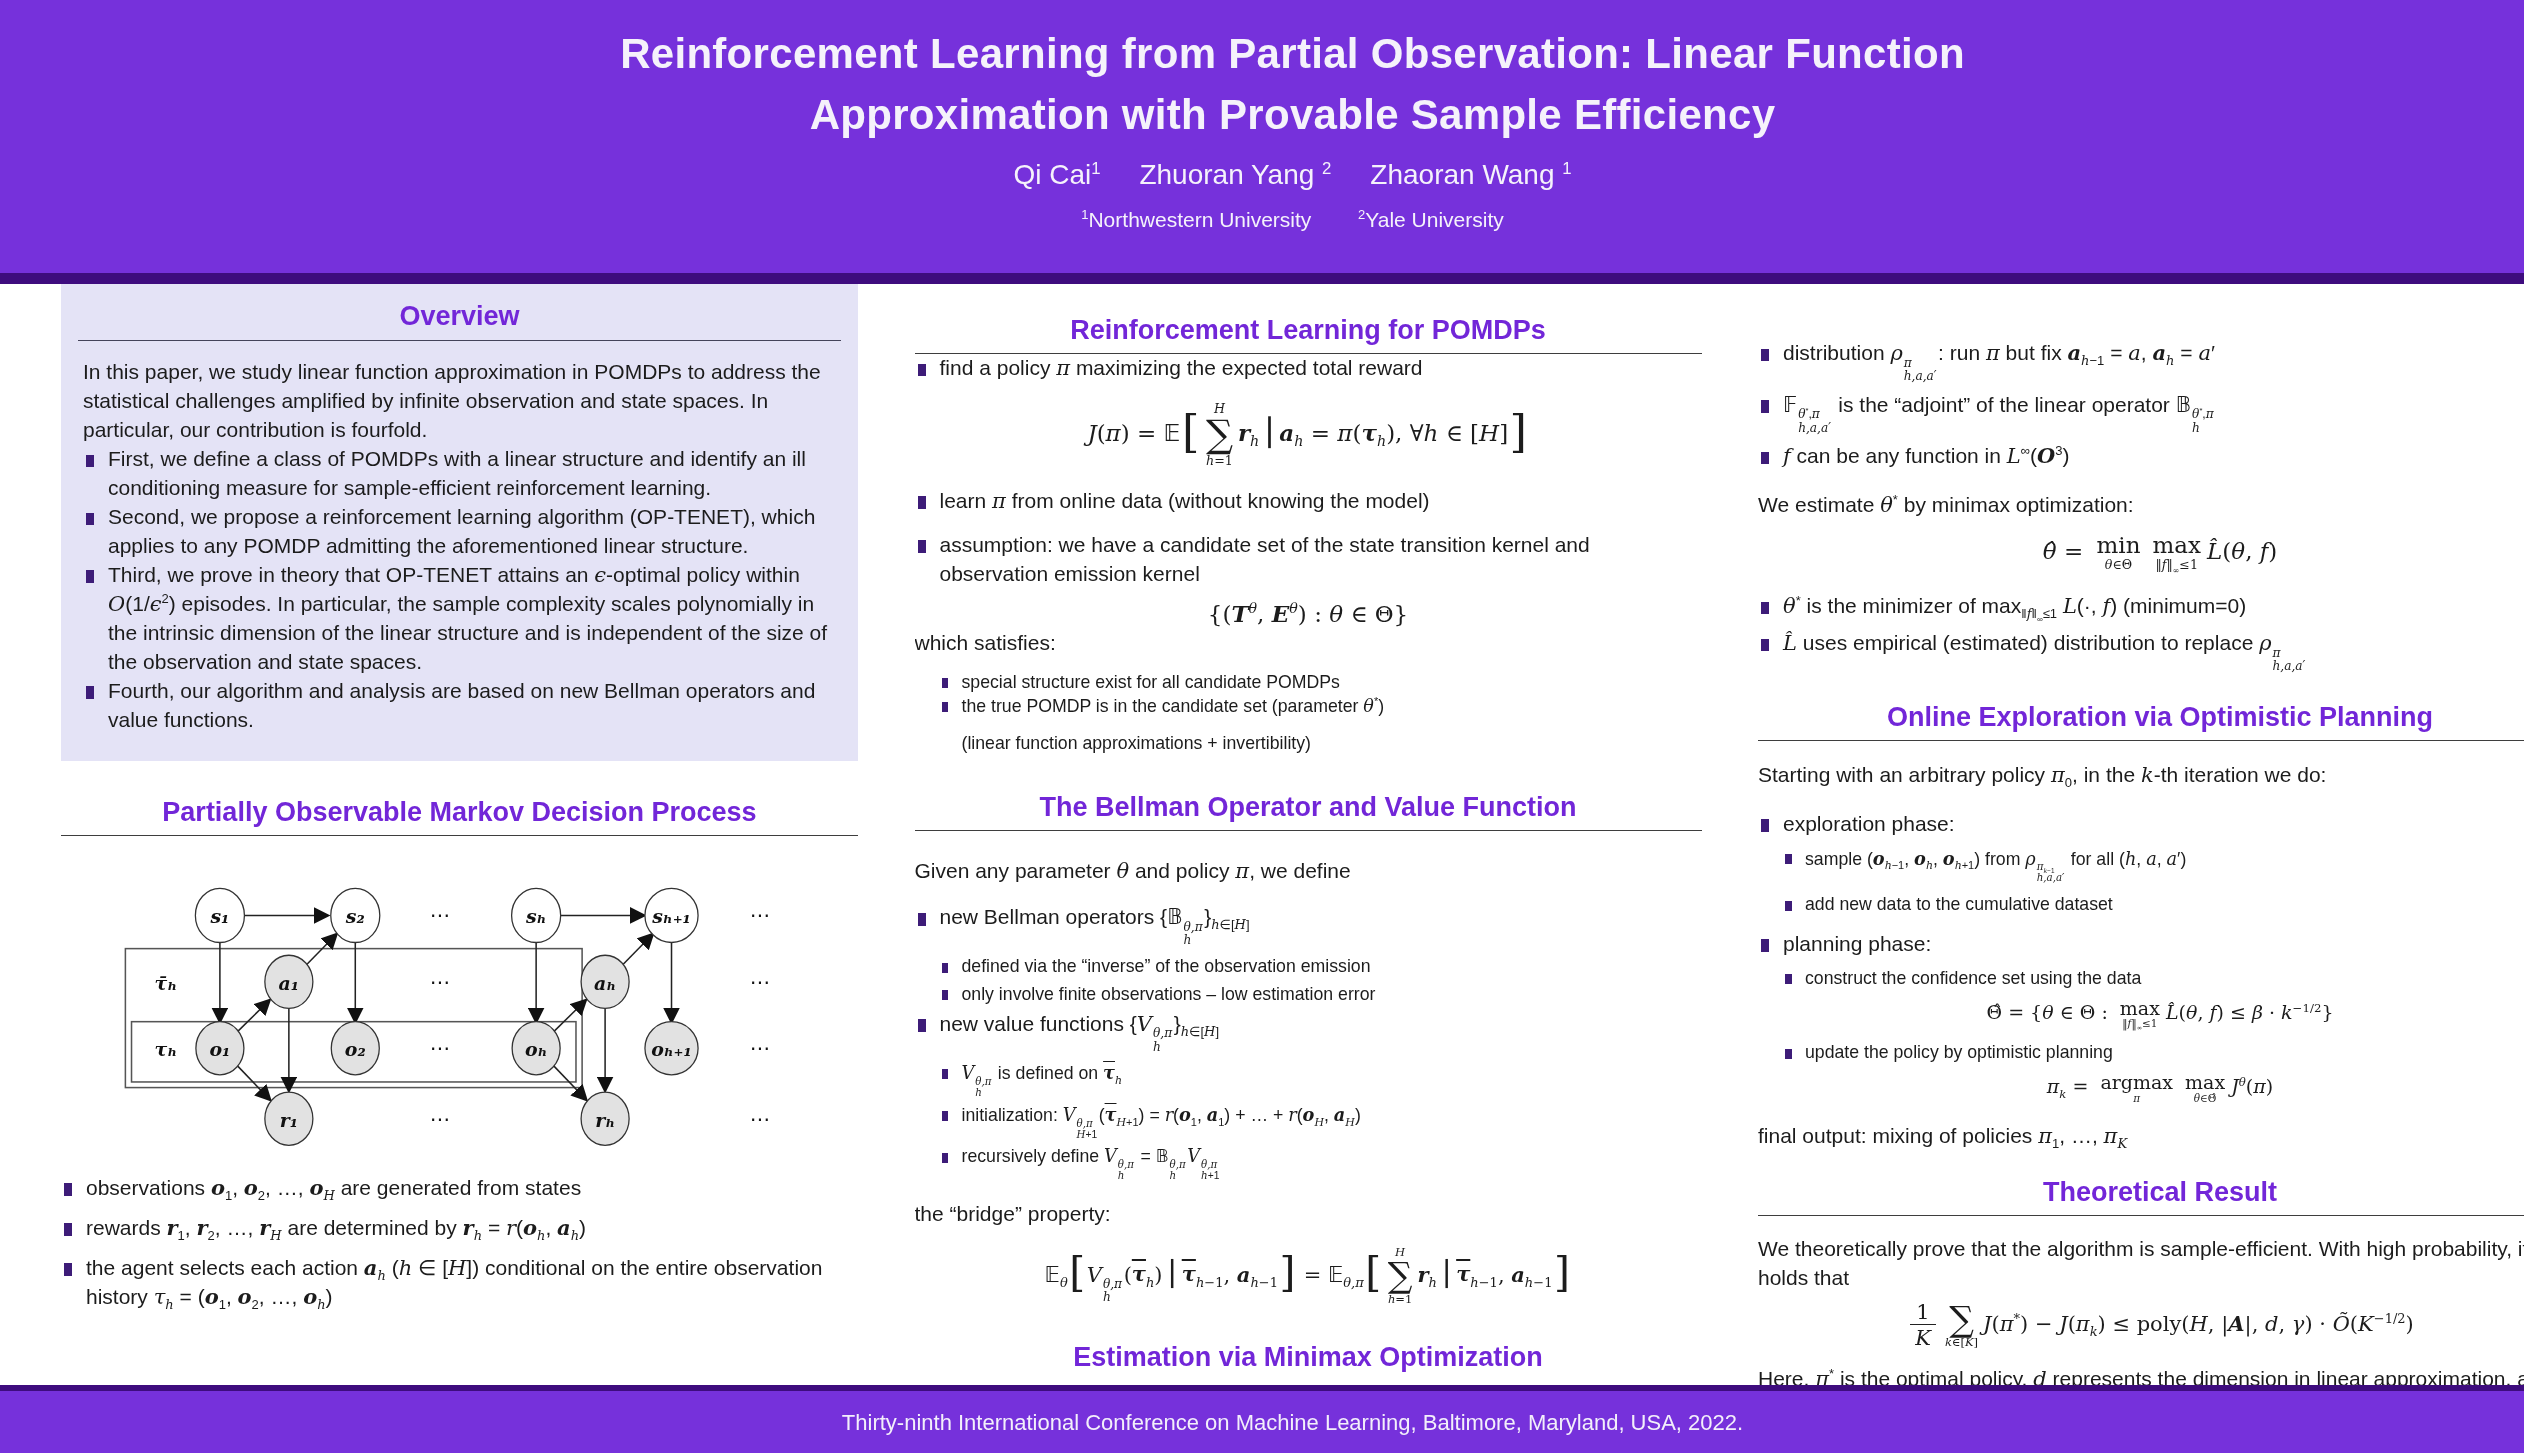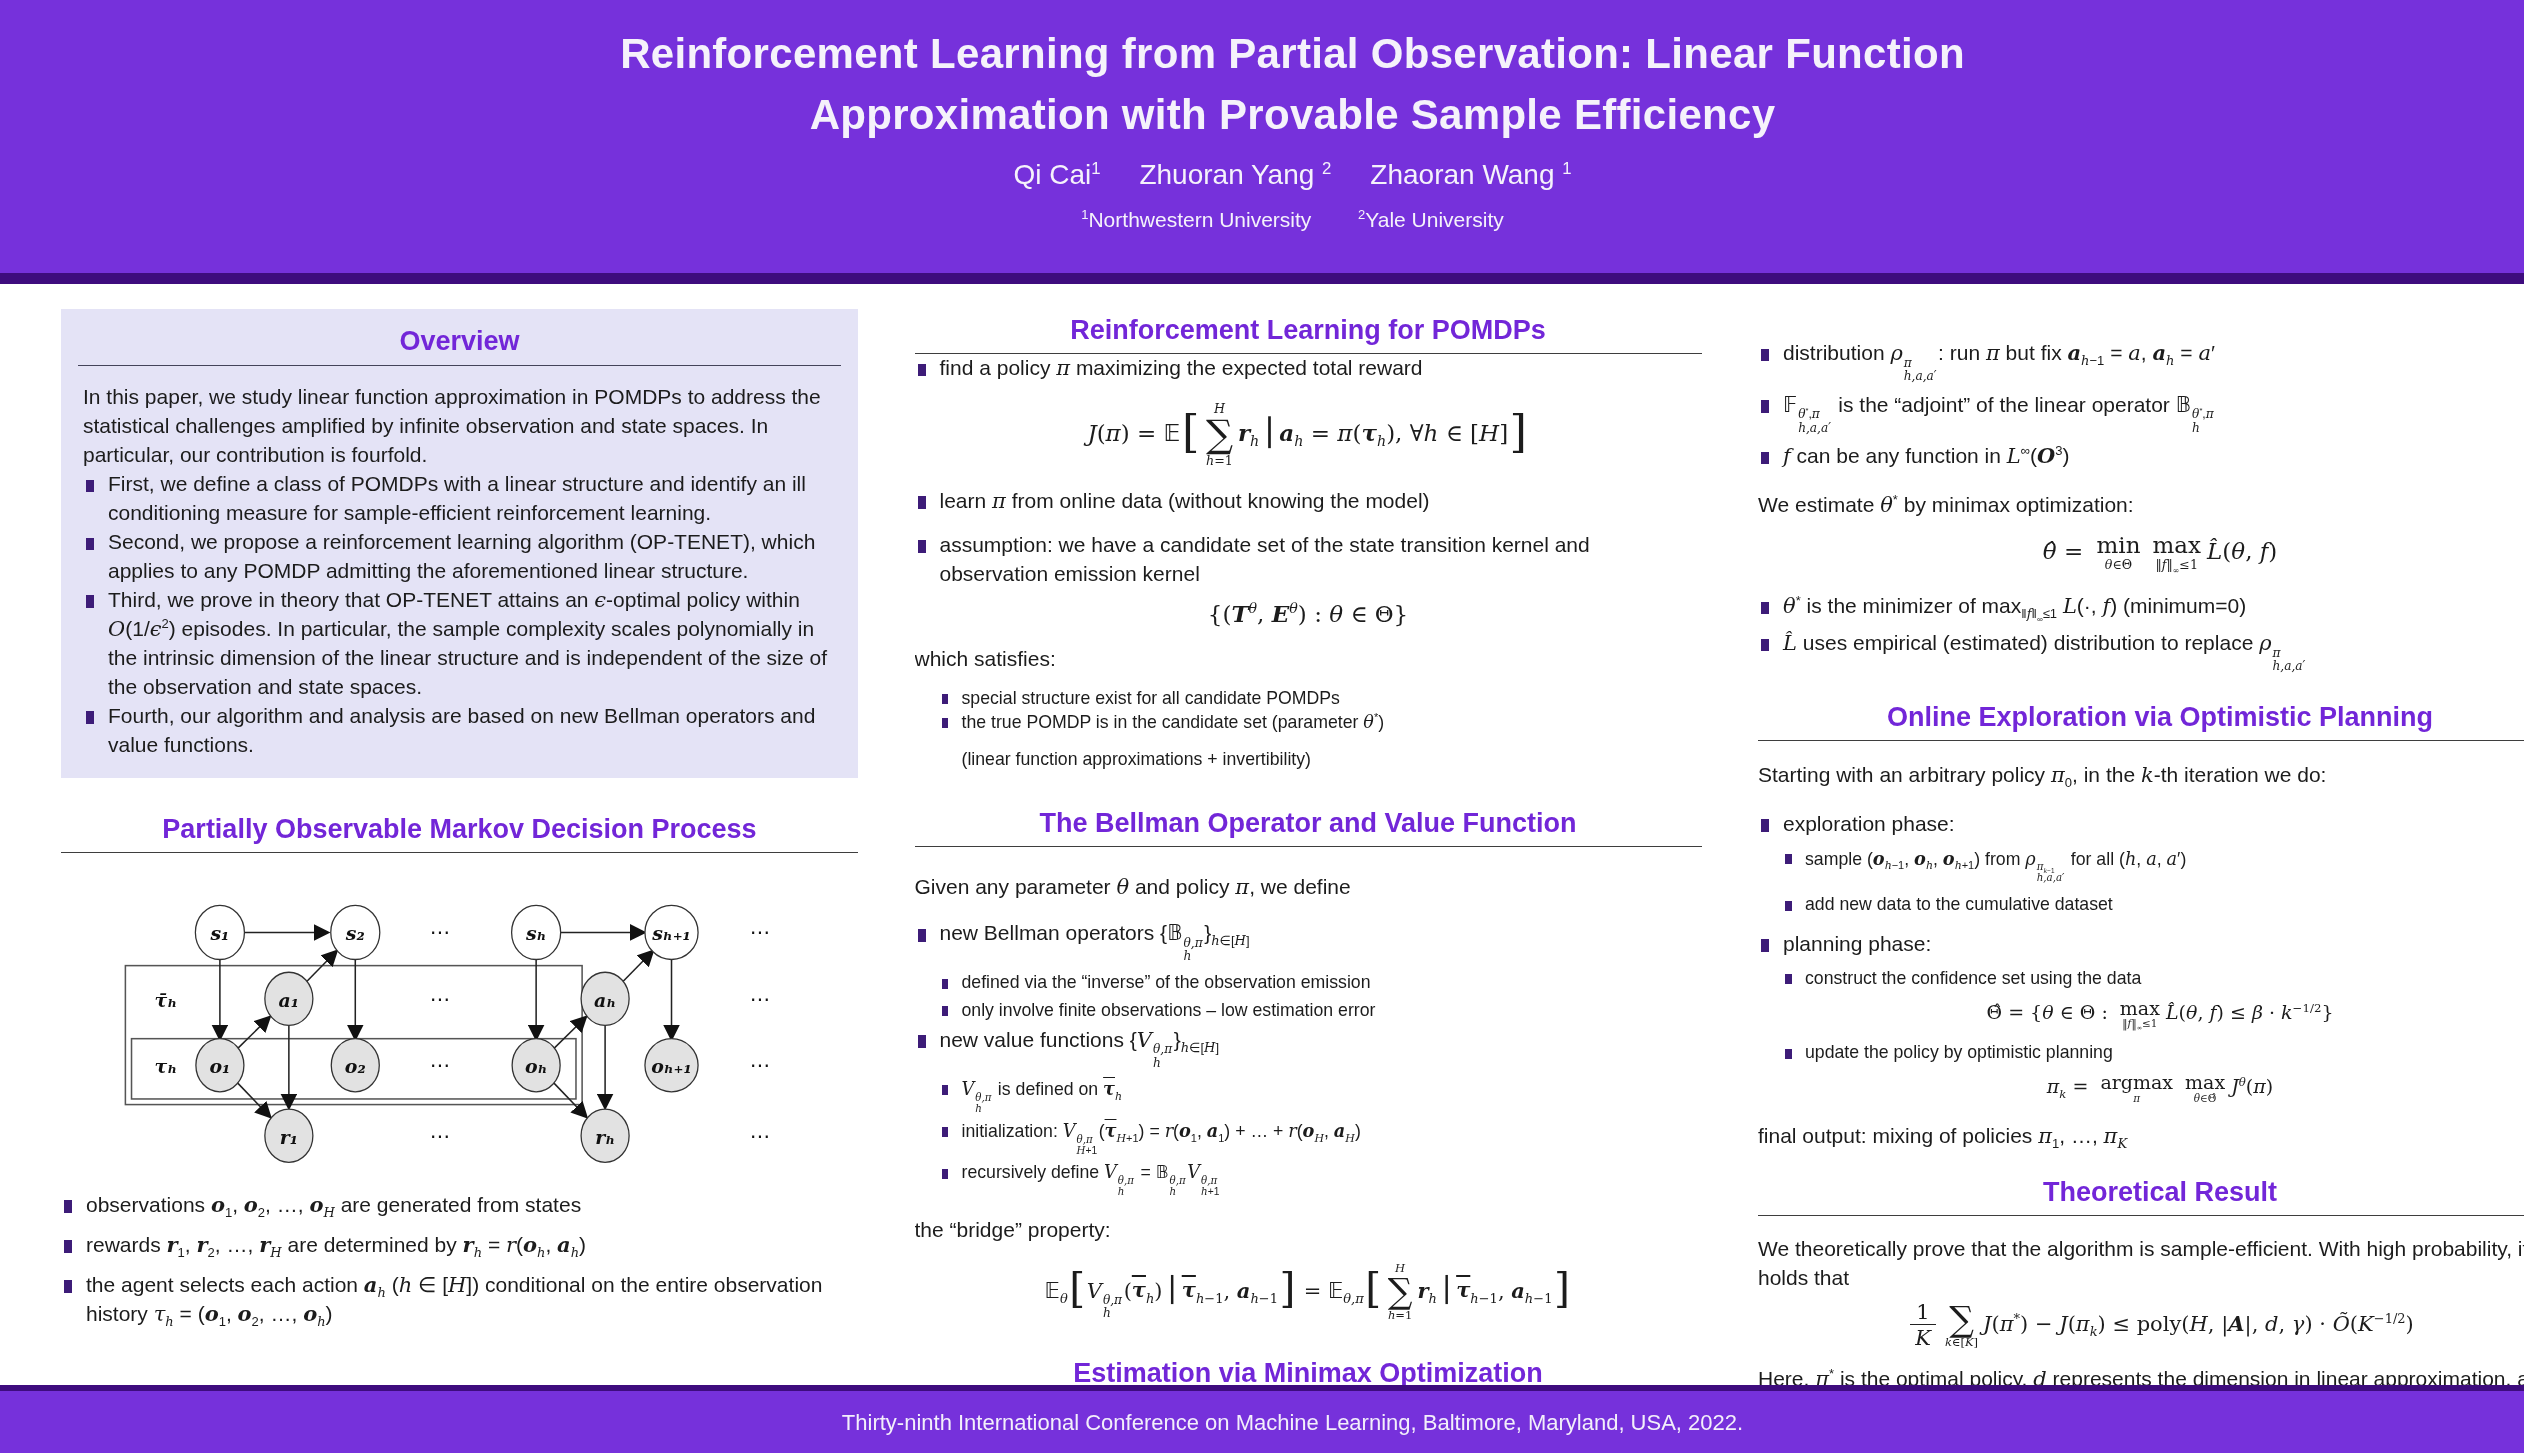--- a/index.html
+++ b/index.html
@@ -29,21 +29,21 @@
   .cols{display:flex;justify-content:space-between;height:1101px;padding:0 23px 0 61px;overflow:hidden;}
   .col{overflow:hidden;}
   .col1{width:797px;}
   .col2{width:787px;}
   .col3{width:804px;}
 
   .sec-h{font-size:27px;font-weight:bold;color:var(--heading);text-align:center;}
   .sec-rule{border-bottom:1.5px solid var(--rule);margin-top:7px;}
 
   
-  .obox{margin-top:25px;background:var(--lavender);padding:17px 22px 18px;}
+  .obox{background:var(--lavender);padding:17px 22px 26px;}
   .obox .sec-rule{border-color:#44445a;margin:8px -5px 0;}
   .obox-intro{margin-top:17px;font-size:21px;line-height:1.38;}
 
   p{margin:0;}
   .body-text{font-size:21px;line-height:1.38;}
   .small-text{font-size:17.7px;line-height:1.35;}
 
   
   ul.bl{list-style:none;margin:0;padding:0;}
   ul.bl > li{position:relative;padding-left:25px;font-size:21px;line-height:1.38;}
@@ -215,21 +215,21 @@
         <div class="formula fblock"><i>J</i>(<i>π</i>) = <span class="bb">𝔼</span><span class="big">[</span><span class="sum">
               <span class="t"><i>H</i></span>
               <span class="g">∑</span>
               <span class="u"><i>h</i>=1</span>
             </span><b><i>r</i></b><sub><i>h</i></sub><span class="bar">∣</span><b><i>a</i></b><sub><i>h</i></sub> = <i>π</i>(<b><i>τ</i></b><sub><i>h</i></sub>), ∀<i>h</i> ∈ [<i>H</i>]<span class="big">]</span></div>
         <ul class="bl">
           <li>learn <i>π</i> from online data (without knowing the model)</li>
           <li style="margin-top:15px;">assumption: we have a candidate set of the state transition kernel and observation emission kernel</li>
         </ul>
         <div class="formula" style="margin:11px 0 0;">{(<span class="cal">T</span><sup><i>θ</i></sup>, <span class="cal">E</span><sup><i>θ</i></sup>) : <i>θ</i> ∈ Θ}</div>
-        <p class="body-text" style="margin-top:18px;">which satisfies:</p>
+        <p class="body-text" style="margin-top:2px;">which satisfies:</p>
         <ul class="bl2" style="margin-top:11px;">
           <li style="margin-top:13px;">special structure exist for all candidate POMDPs</li>
           <li>the true POMDP is in the candidate set (parameter <i>θ</i><sup>*</sup>)</li>
         </ul>
         <p class="small-text" style="padding-left:47px;margin-top:14px;">(linear function approximations + invertibility)</p>
       </div>
 
       <div class="gap-lg">
         <div class="sec-h">The Bellman Operator and Value Function</div>
         <div class="sec-rule"></div>

